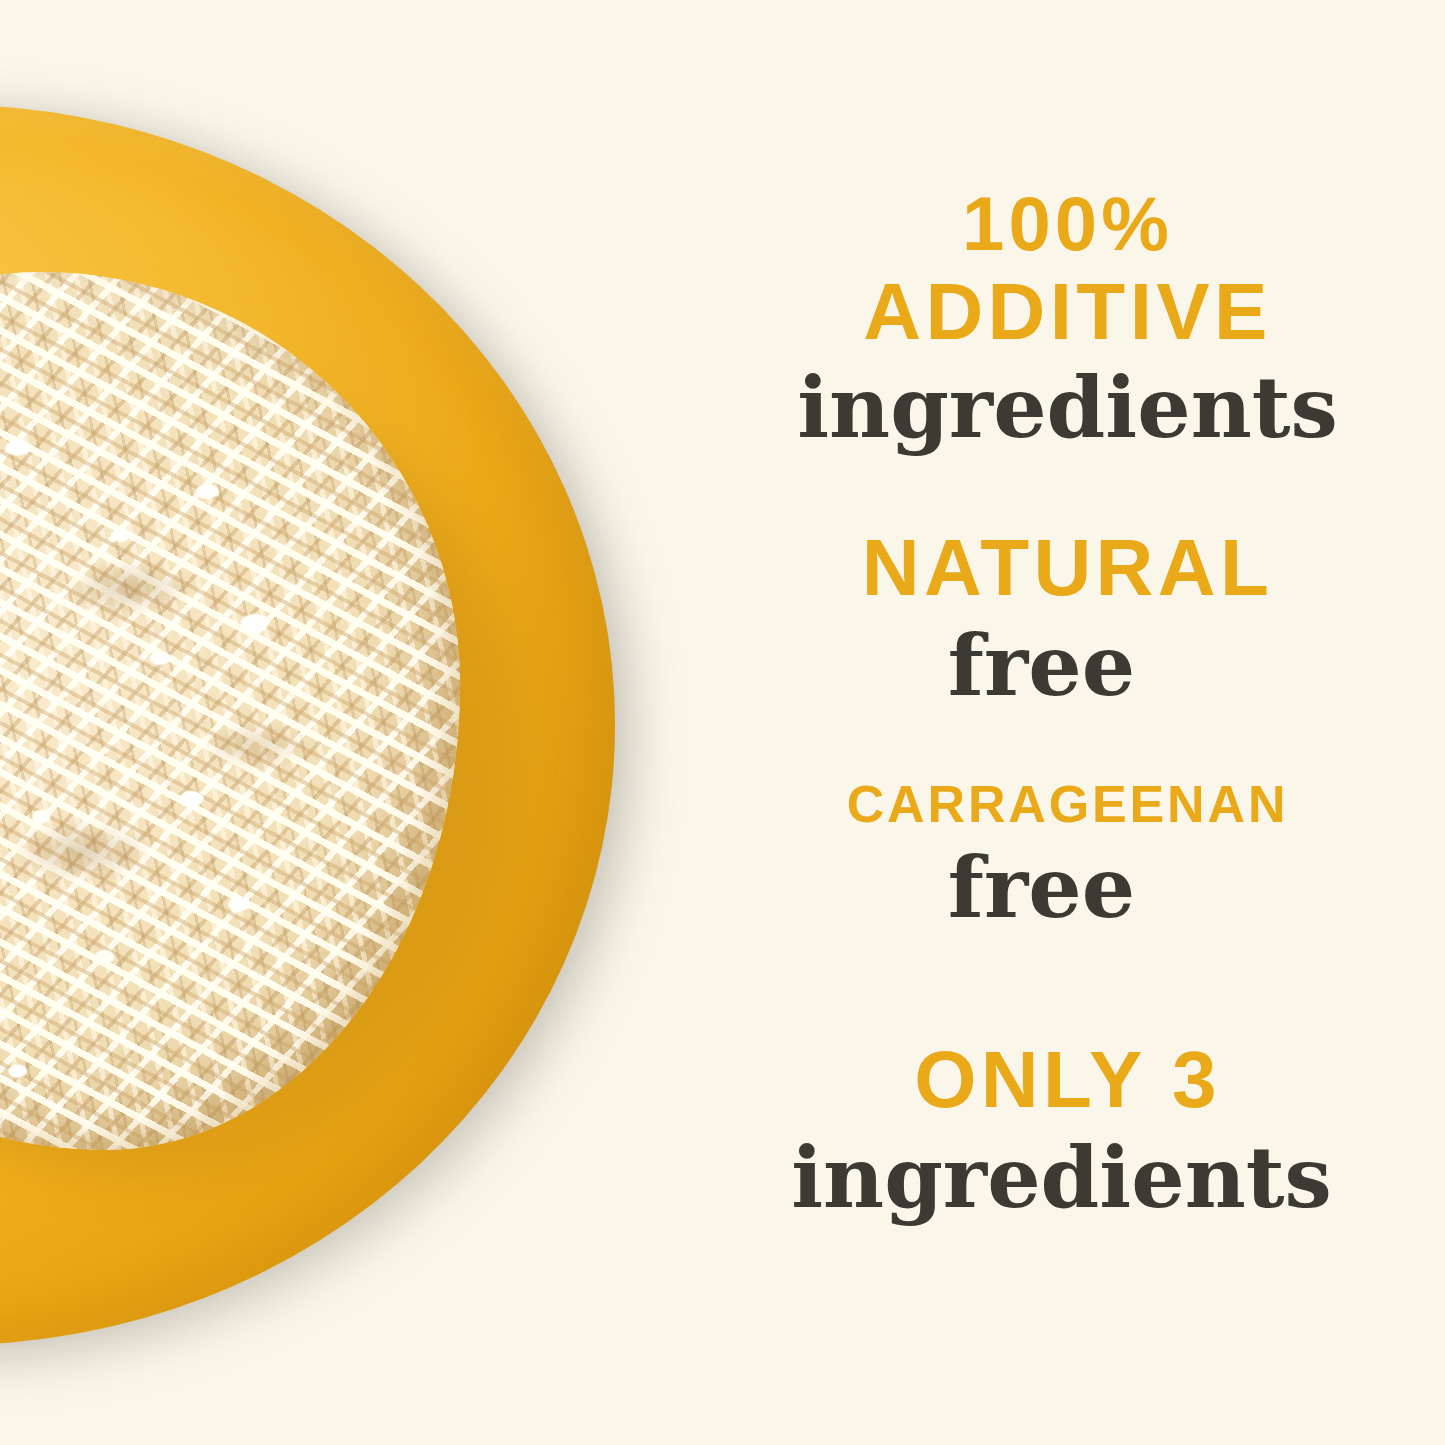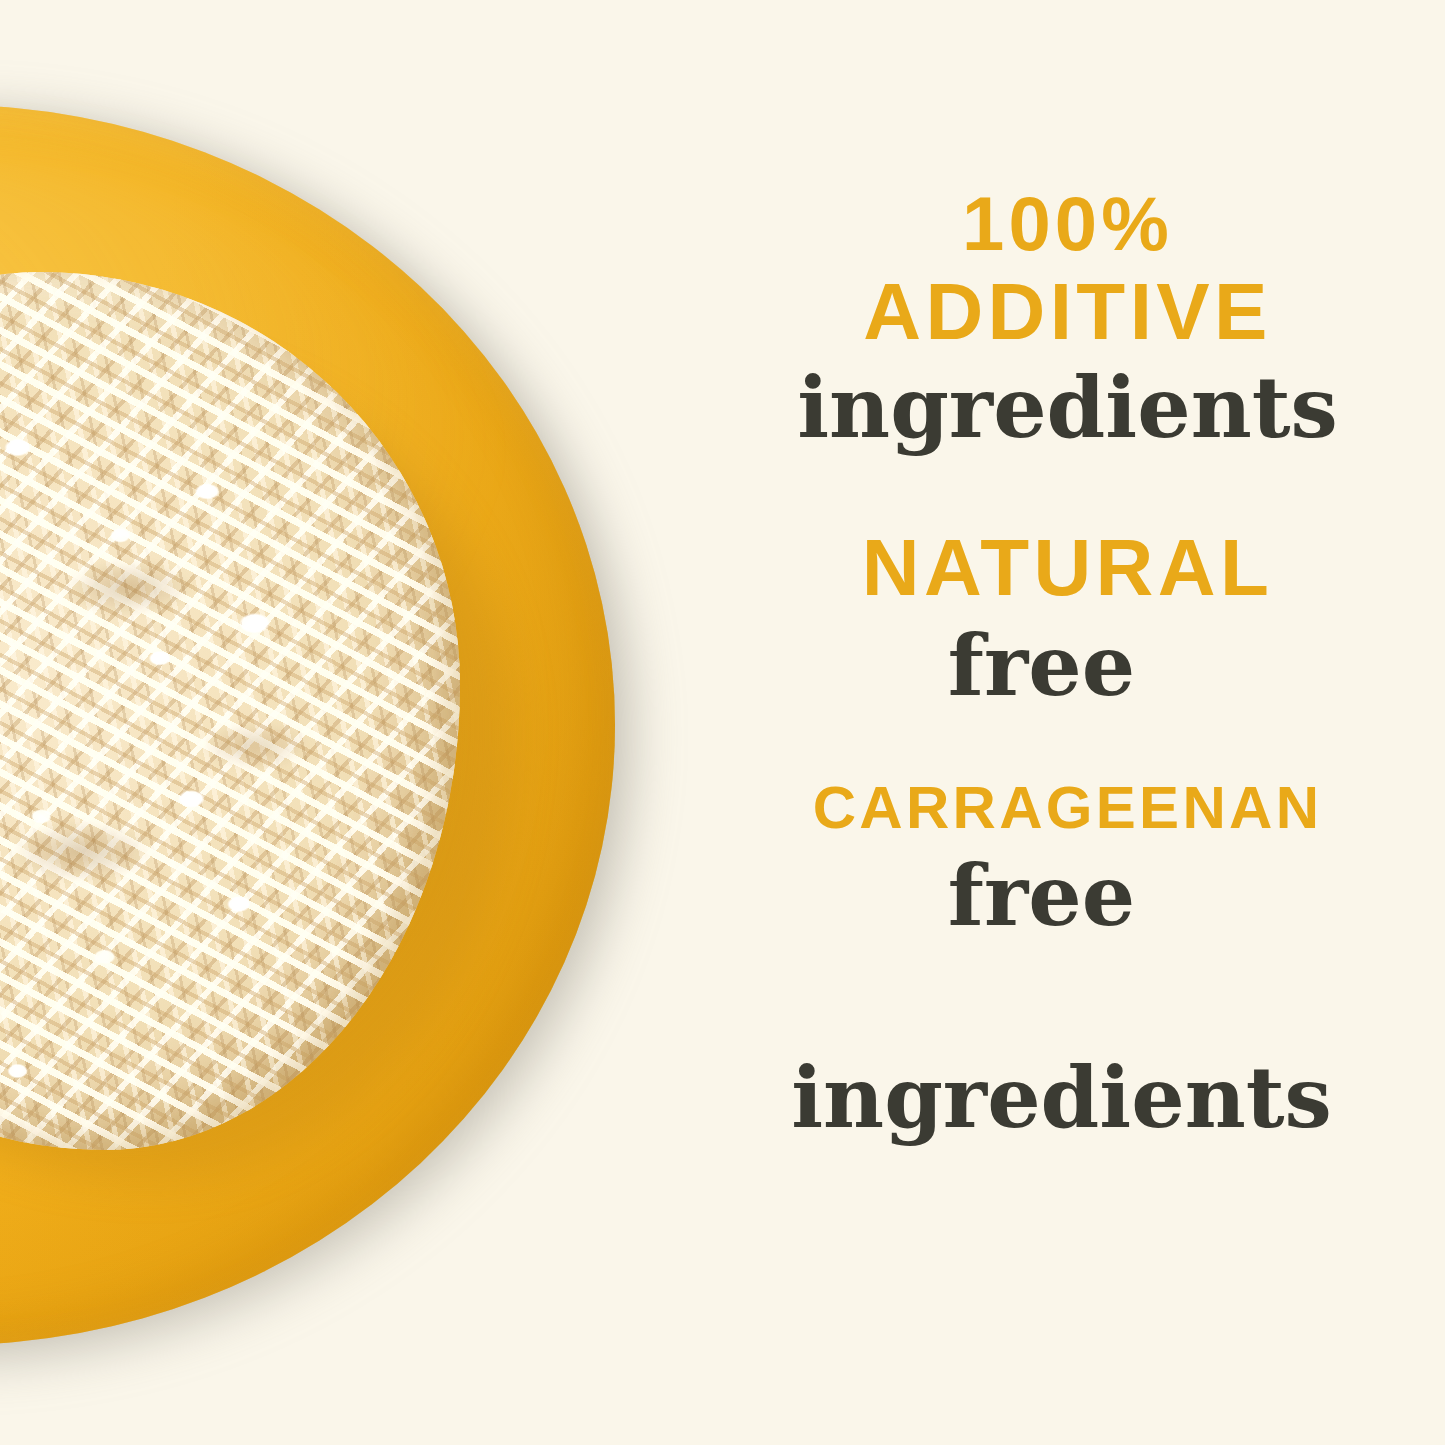--- a/index.html
+++ b/index.html
@@ -226,21 +226,21 @@
   #claim-natural .l2 { font-size: 80px; margin-top: 10px; }
   #claim-natural .claim-bottom { font-size: 84px; margin-top: 14px; }
 
   
   #claim-additive { top: 528px; }
   #claim-additive .claim-top { font-size: 80px; }
   #claim-additive .claim-bottom { font-size: 84px; margin-top: 16px; }
 
   
   #claim-carrageenan { top: 778px; }
-  #claim-carrageenan .claim-top { font-size: 60px; }
+  #claim-carrageenan .claim-top { font-size: 52px; }
   #claim-carrageenan .claim-bottom { font-size: 84px; margin-top: 16px; }
 
   
   #claim-only3 { top: 1040px; }
   #claim-only3 .claim-top { font-size: 80px; }
   #claim-only3 .claim-bottom { font-size: 84px; margin-top: 16px; }
 
   
   #claim-additive .claim-bottom,
   #claim-carrageenan .claim-bottom { transform: translateX(-26px); }
@@ -281,18 +281,19 @@
       <span class="claim-top" style="color: rgb(233, 169, 25);">NATURAL</span>
       <span class="claim-bottom" style="color: rgb(59, 59, 51);">free</span>
     </div>
 
     <div class="claim" id="claim-carrageenan">
       <span class="claim-top" style="color: rgb(233, 169, 25);">CARRAGEENAN</span>
       <span class="claim-bottom" style="color: rgb(59, 59, 51);">free</span>
     </div>
 
     <div class="claim" id="claim-only3">
+      <span class="claim-top" style="color: rgb(233, 169, 25);">ONLY 3</span>
       <span class="claim-bottom" style="color: rgb(59, 59, 51);">ingredients</span>
     </div>
 
   </div>
 
 </div>
 
 </body></html>

